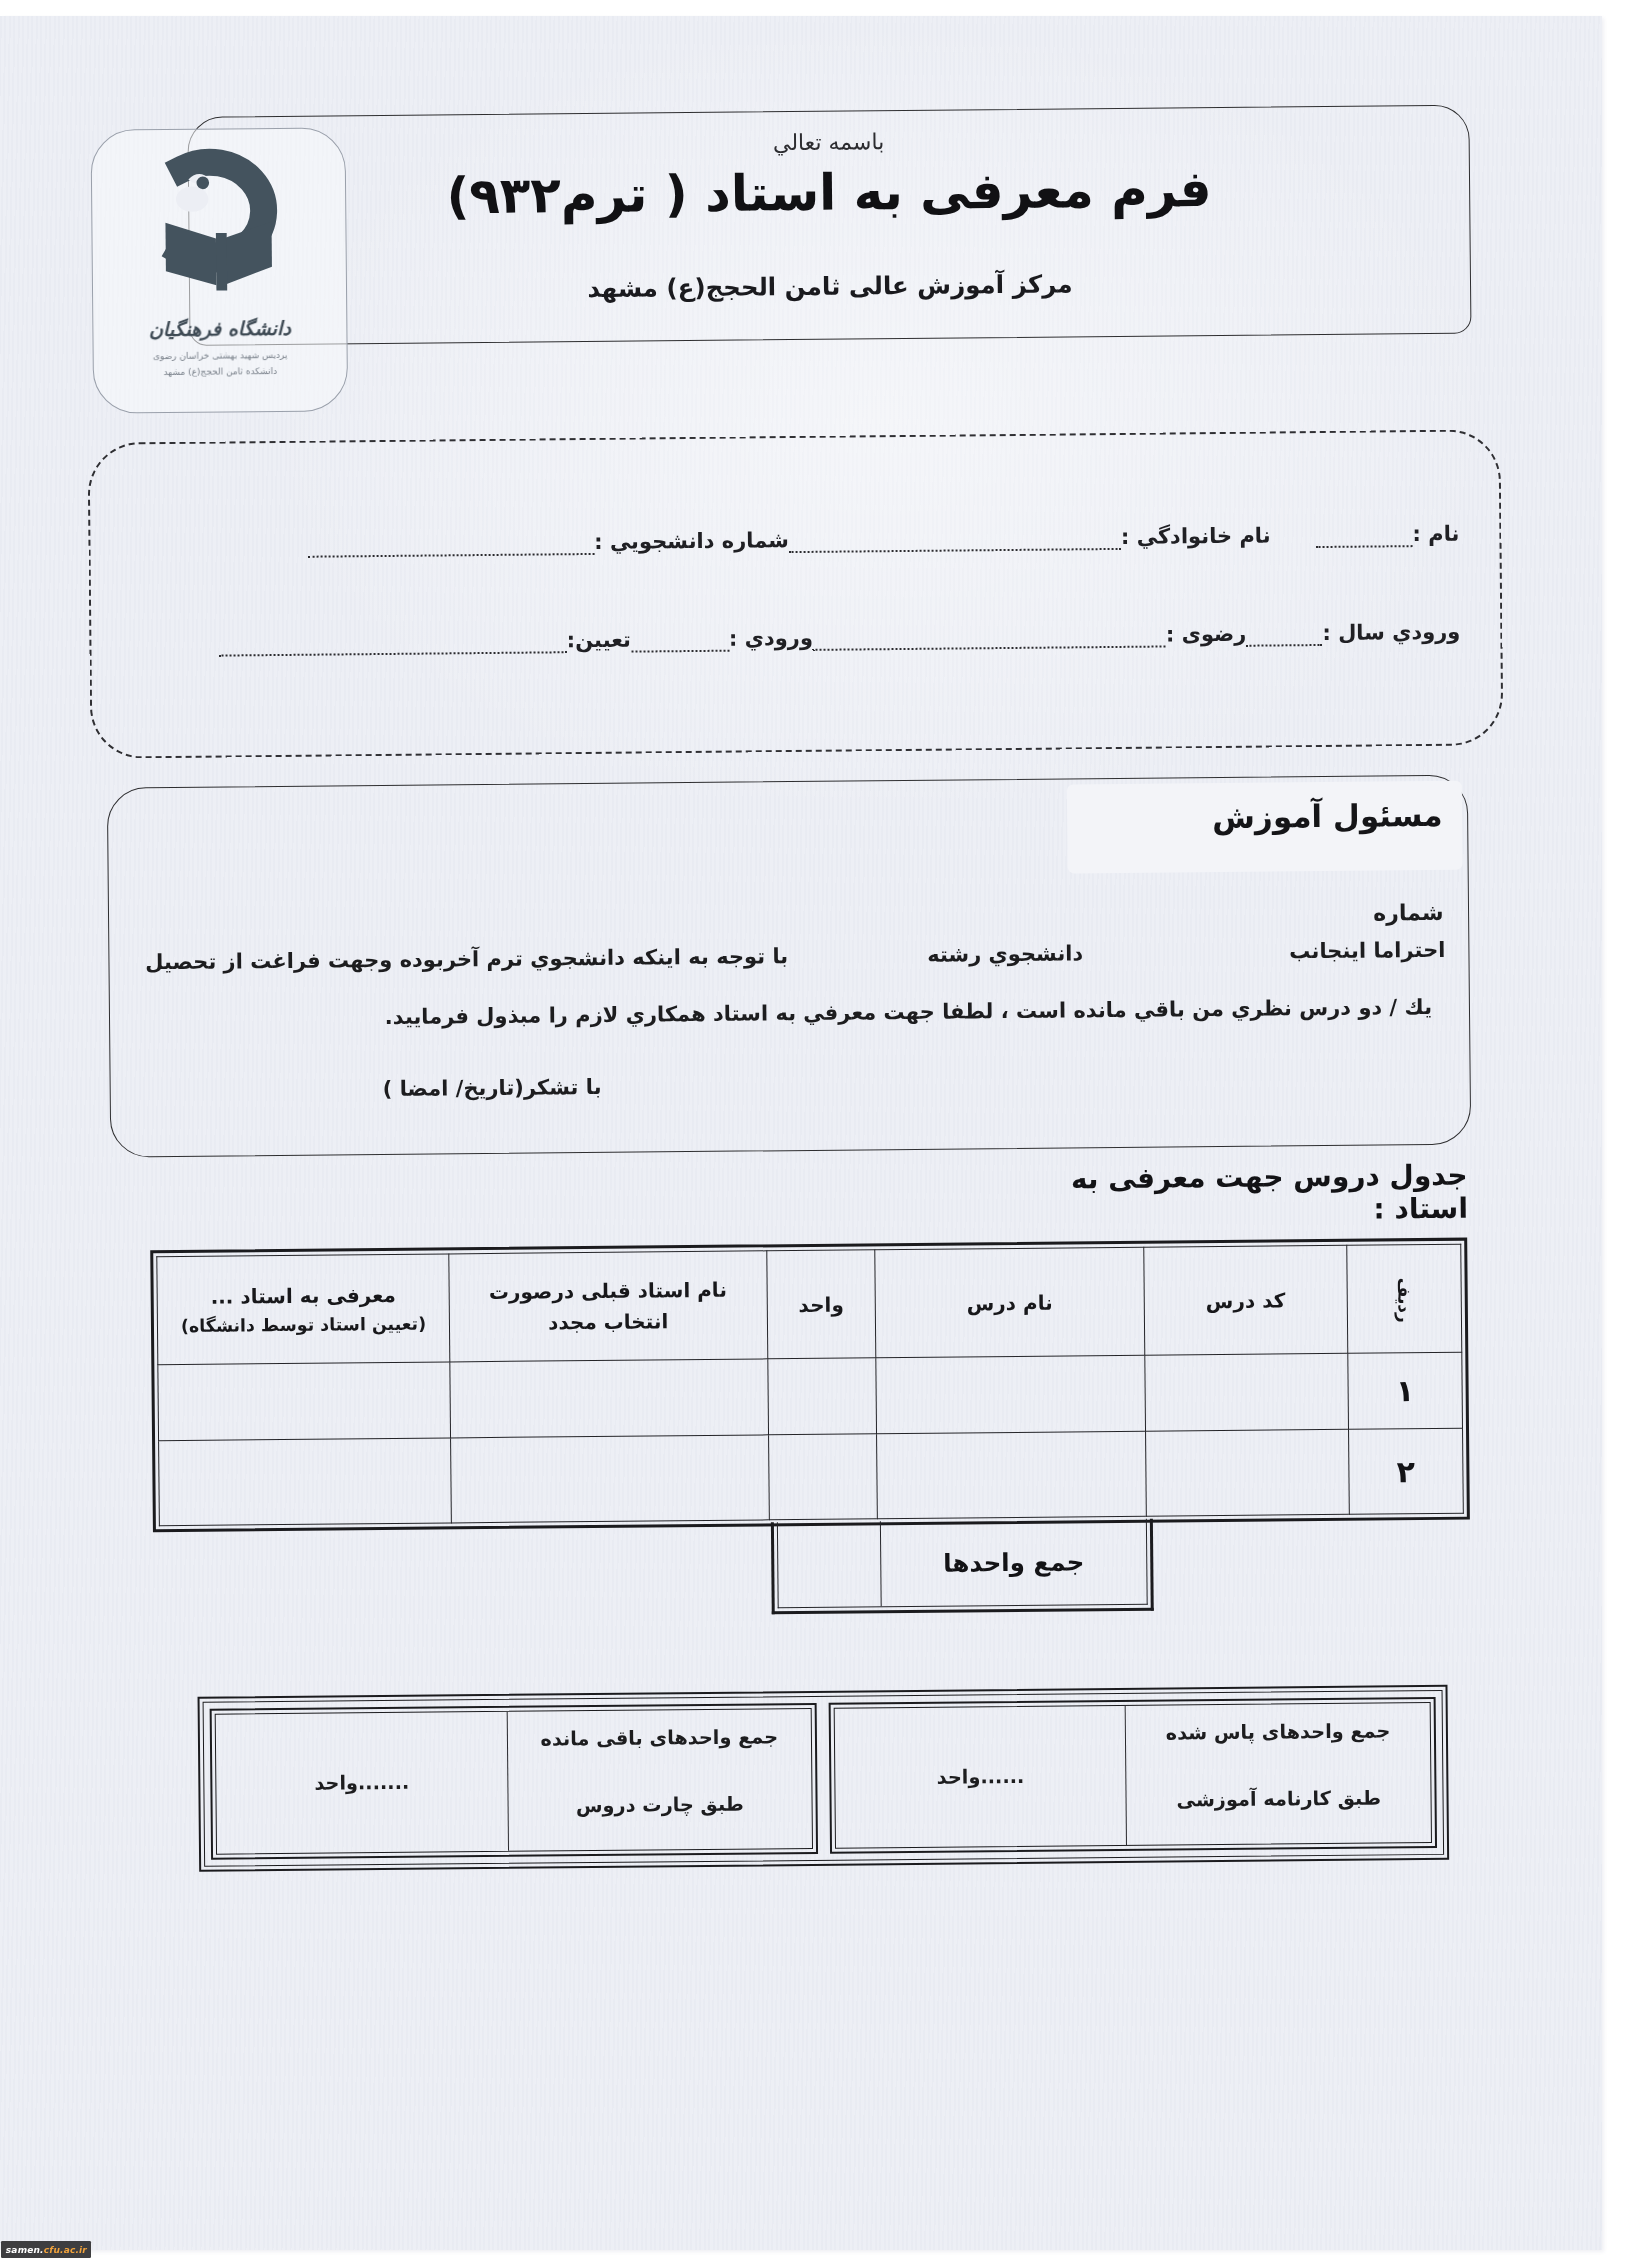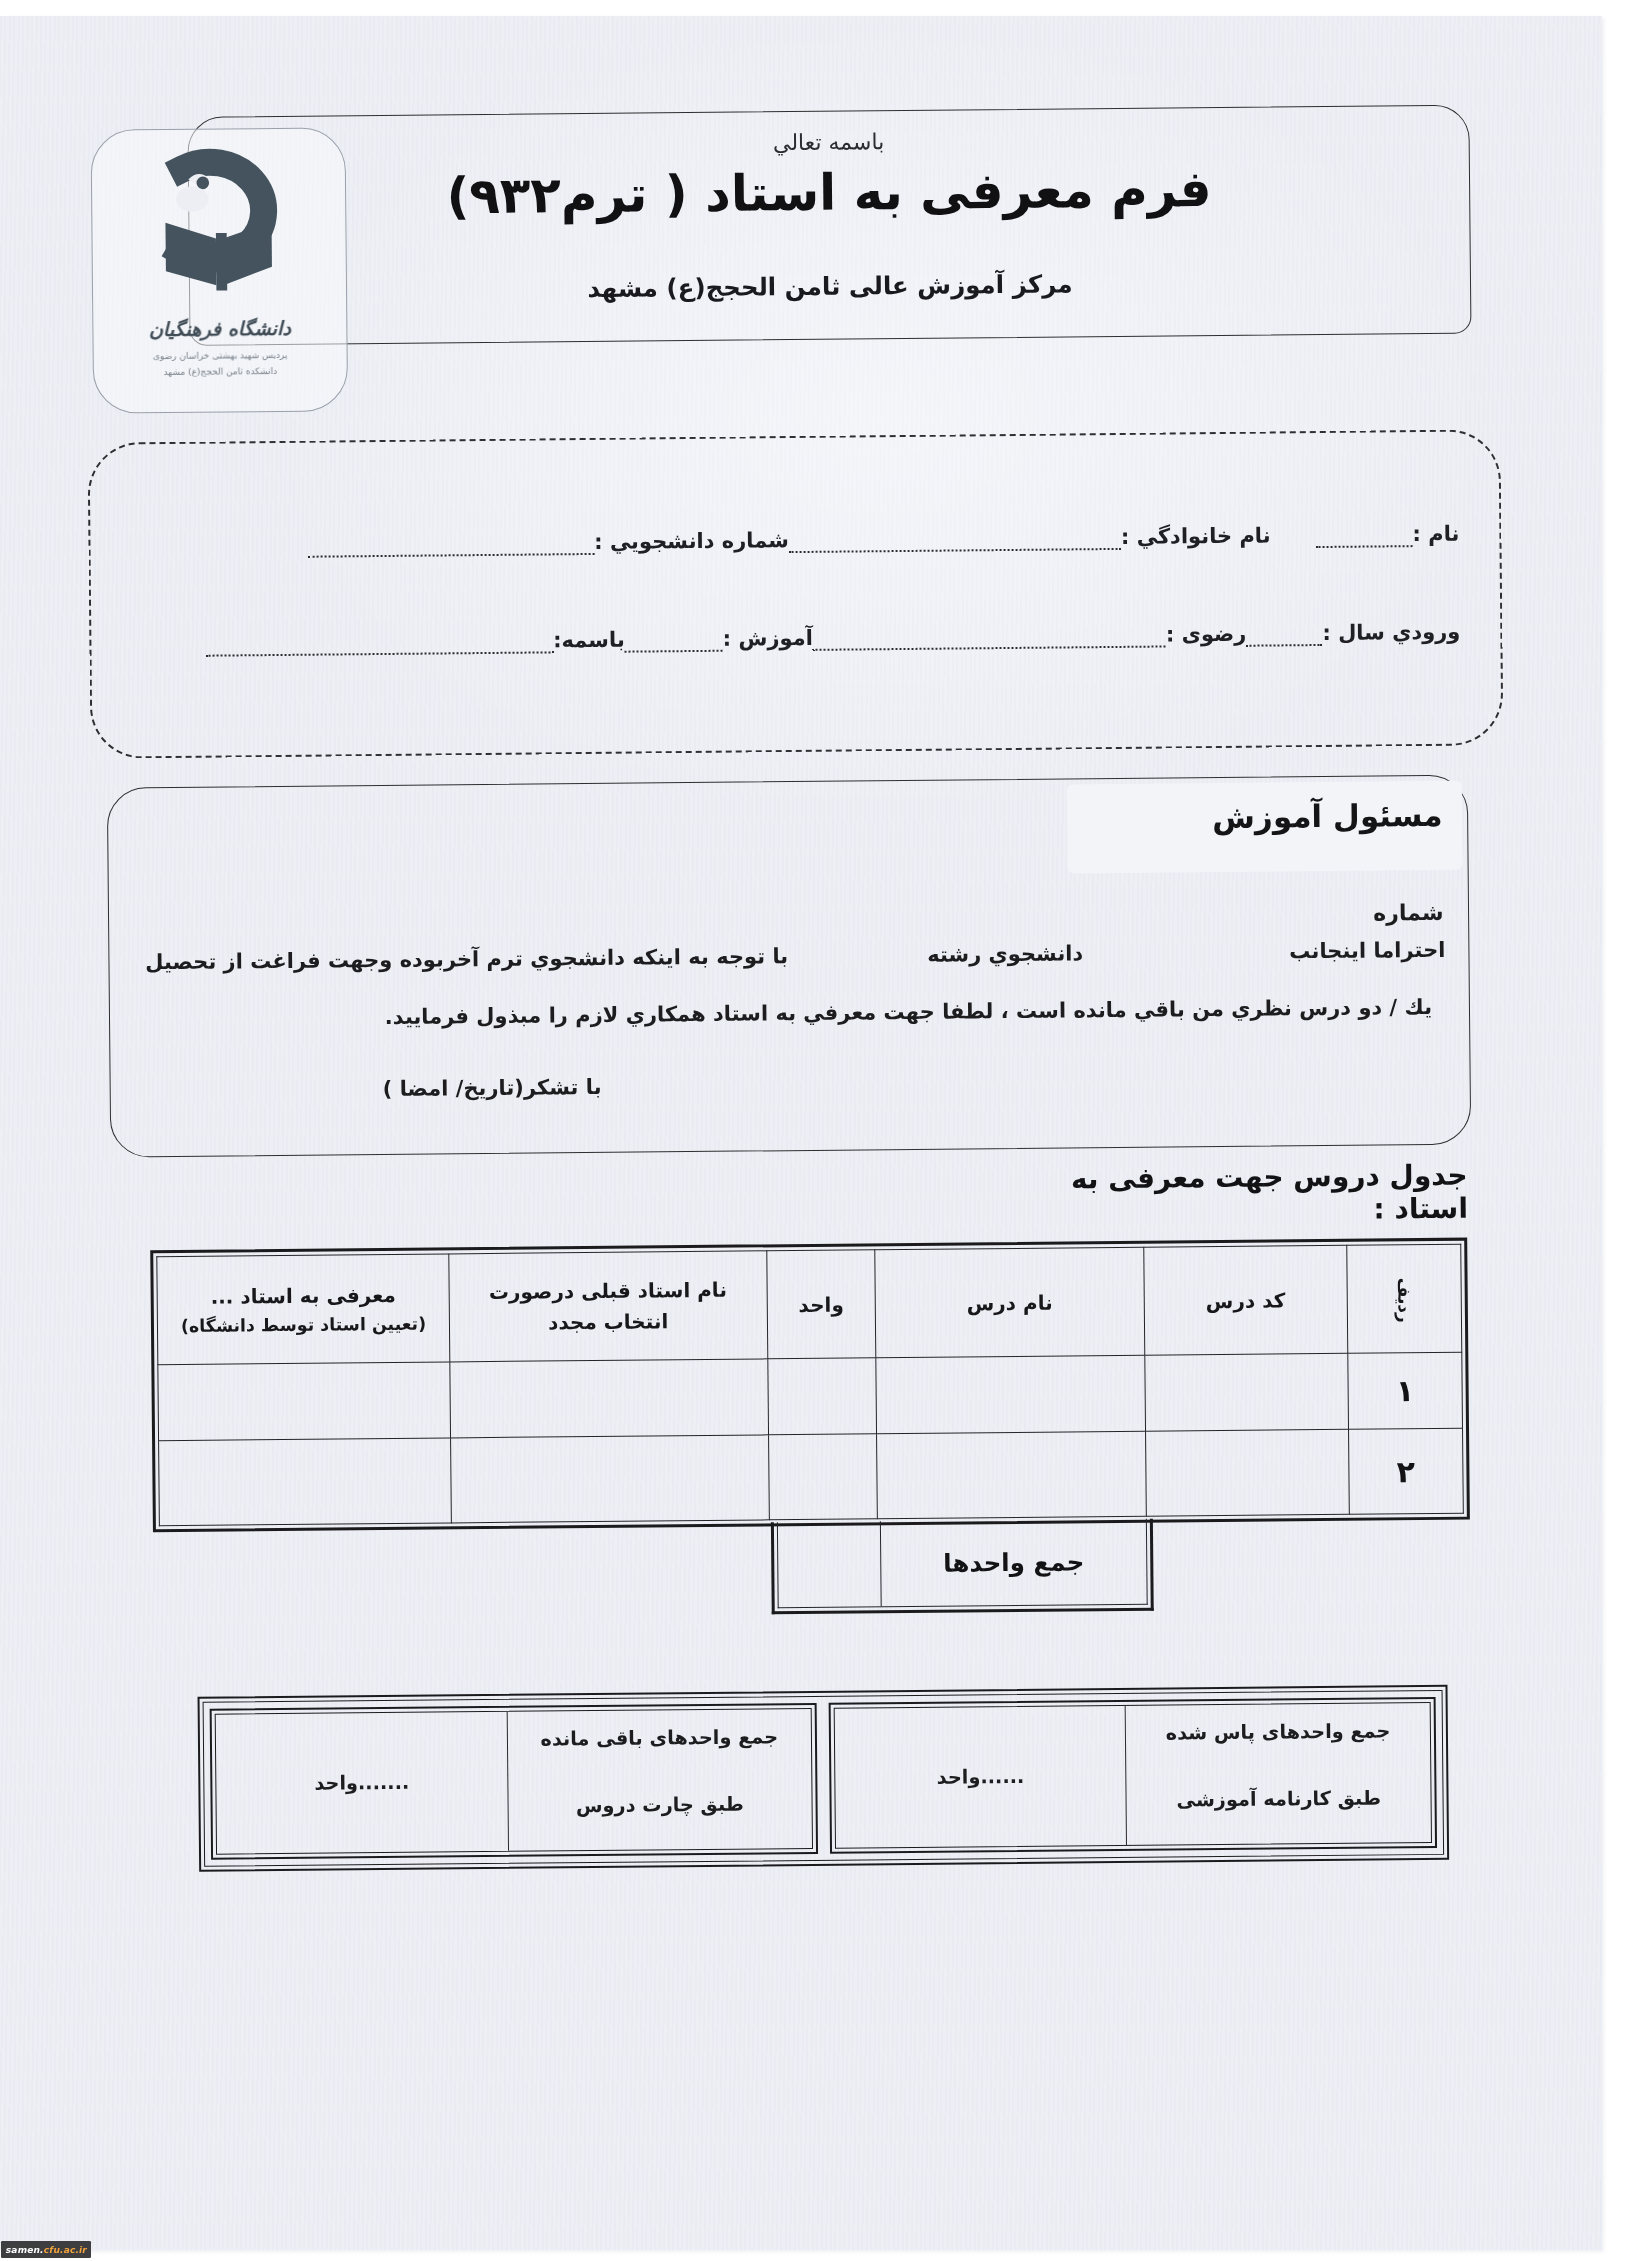--- a/index.html
+++ b/index.html
@@ -173,23 +173,23 @@
         <span class="lbl">نام خانوادگي :</span>
         <span class="dotline" style="width:332px"></span>
         <span class="lbl">شماره دانشجويي :</span>
         <span class="dotline" style="width:287px"></span>
       </div>
       <div class="info-row row2">
         <span class="lbl">ورودي سال :</span>
         <span class="dotline" style="width:76px"></span>
         <span class="lbl">رضوی :</span>
         <span class="dotline" style="width:353px"></span>
-        <span class="lbl">آموزش :</span>
+        <span class="lbl">ورودي :</span>
         <span class="dotline" style="width:98px"></span>
-        <span class="lbl">باسمه:</span>
+        <span class="lbl">تعیین:</span>
         <span class="dotline" style="width:348px"></span>
       </div>
     </div>
 
     <div class="letter-box">
       <div class="pasteover"></div>
       <div class="officer">مسئول آموزش</div>
       <div class="greeting">شماره</div>
       <div class="letter-line1">
         <span>احتراما اينجانب</span>

